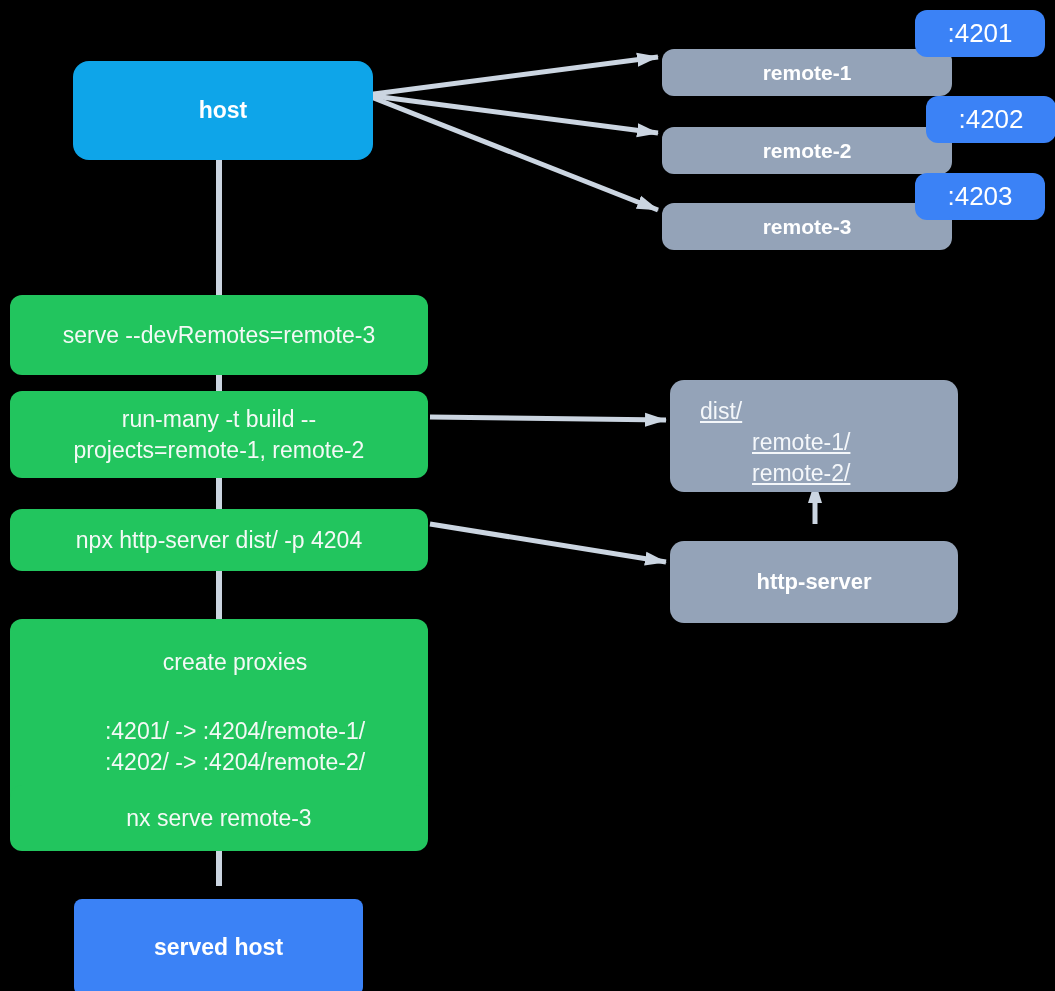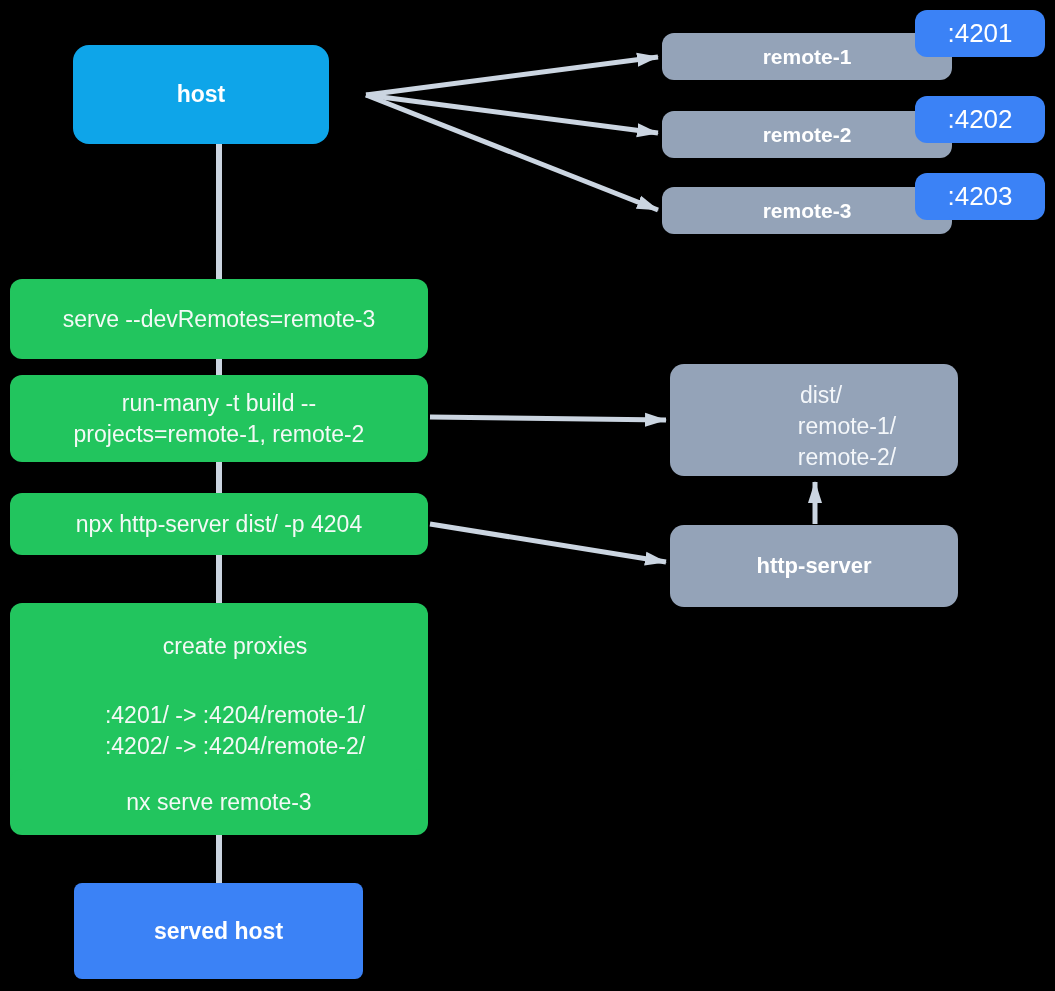--- a/index.html
+++ b/index.html
@@ -22,25 +22,26 @@
   }
   .node {
     position: absolute;
     z-index: 2;
     box-sizing: border-box;
     display: flex;
     flex-direction: column;
     align-items: center;
     justify-content: center;
     color: #ffffff;
+    margin-top: 16px;
   }
   .node .line { display: block; text-align: center; min-height: 1em; }
 
   .host-box {
-    left: 73px; top: 45px; width: 256px; height: 99px;
+    left: 73px; top: 45px; width: 300px; height: 99px;
     background: #0ea5e9;
     border-radius: 16px;
     font-weight: bold; font-size: 23px;
   }
   .served-box {
     left: 74px; top: 883px; width: 289px; height: 96px;
     background: #3b82f6;
     border-radius: 8px;
     font-weight: bold; font-size: 23px;
   }
@@ -57,21 +58,21 @@
   .badge {
     position: absolute;
     left: 915px; width: 130px; height: 47px;
     background: #3b82f6;
     border-radius: 12px;
     z-index: 3;
     display: flex; align-items: center; justify-content: center;
     color: #ffffff; font-size: 26px; font-weight: 400;
   }
   .badge-1 { top: 10px; }
-  .badge-2 { top: 96px; }
+  .badge-2 { top: 96px; margin-left: 11px; }
   .badge-3 { top: 173px; }
 
   .step-box {
     left: 10px; width: 418px;
     background: #22c55e;
     border-radius: 12px;
     font-size: 23px; font-weight: 400;
     line-height: 31px;
     color: #f4f9f6;
   }
@@ -79,24 +80,25 @@
   .step-run-many     { top: 375px; height: 87px; }
   .step-http-server  { top: 493px; height: 62px; }
   .step-proxies      { top: 603px; height: 187px; padding-left: 32px; }
   .step-nx-serve     { top: 769px; height: 66px; }
   .gap-above { margin-top: 38px; }
 
   .dist-box {
     left: 670px; top: 364px; width: 288px; height: 112px;
     background: #94a3b8;
     border-radius: 14px;
-    align-items: center;
+    align-items: flex-start;
     padding: 12px 16px 0 30px;
     font-size: 23px; line-height: 31px;
     color: #f4f7fa;
+    text-decoration: underline;
   }
   .dist-box .line { text-align: left; }
   .dist-box .indent { padding-left: 52px; }
 
   .httpserver-box {
     left: 670px; top: 525px; width: 288px; height: 82px;
     background: #94a3b8;
     border-radius: 14px;
     font-weight: bold; font-size: 22px; justify-content: center;
   }

